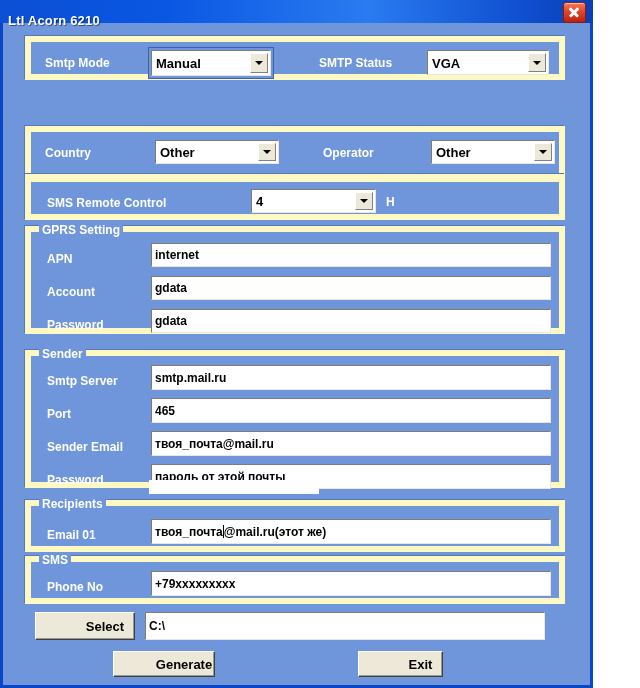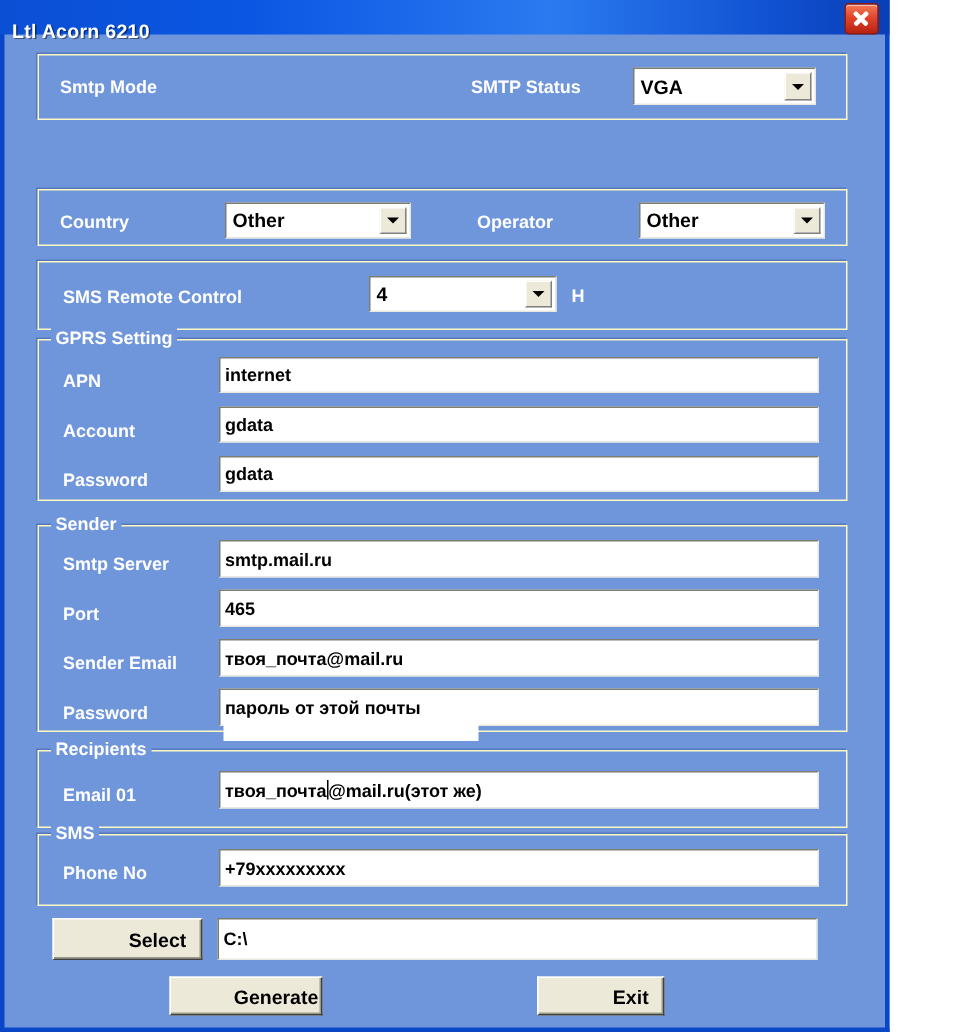--- a/index.html
+++ b/index.html
@@ -70,21 +70,21 @@
     background: #ffffff;
     border-radius: 1px;
   }
   #close-button::before { transform: rotate(45deg); }
   #close-button::after  { transform: rotate(-45deg); }
 
   
   .group {
     position: absolute;
     box-sizing: border-box;
-    border: 1px solid #fef9c3;
+    border: 6px solid #fef9c3;
     box-shadow: -1px -1px 0 #5578bb;
   }
   .group-legend {
     position: absolute;
     top: -9px;
     left: 8px;
     padding: 0 3px;
     background: #6f95db;
     color: #ffffff;
     font-size: 12px;
@@ -210,29 +210,33 @@
 
 <div id="app-window">
 
   <div id="title-bar">
     <div id="title-text">Ltl Acorn 6210</div>
     <div id="close-button" title="Close"></div>
   </div>
 
   <div class="group" style="left:22px; top:36px; width:540px; height:44px;">
     <div class="lbl" style="left:14px; top:14px;">Smtp Mode</div>
+    <div class="combo focused" style="left:120px; top:8px; width:120px; height:26px;">
+      <div class="combo-value">Manual</div>
+      <div class="combo-btn"></div>
+    </div>
     <div class="lbl" style="left:288px; top:14px;">SMTP Status</div>
     <div class="combo" style="left:396px; top:8px; width:122px; height:25px;padding-left:28px;">
       <div class="combo-value">VGA</div>
       <div class="combo-btn"></div>
     </div>
   </div>
 
 
-  <div class="group" style="left:22px; top:126px; width:540px; height:38px;">
+  <div class="group" style="left:22px; top:126px; width:540px; height:56px;">
     <div class="lbl" style="left:14px; top:14px;">Country</div>
     <div class="combo" style="left:124px; top:8px; width:124px; height:24px;">
       <div class="combo-value">Other</div>
       <div class="combo-btn"></div>
     </div>
     <div class="lbl" style="left:292px; top:14px;">Operator</div>
     <div class="combo" style="left:400px; top:8px; width:124px; height:24px;">
       <div class="combo-value">Other</div>
       <div class="combo-btn"></div>
     </div>

